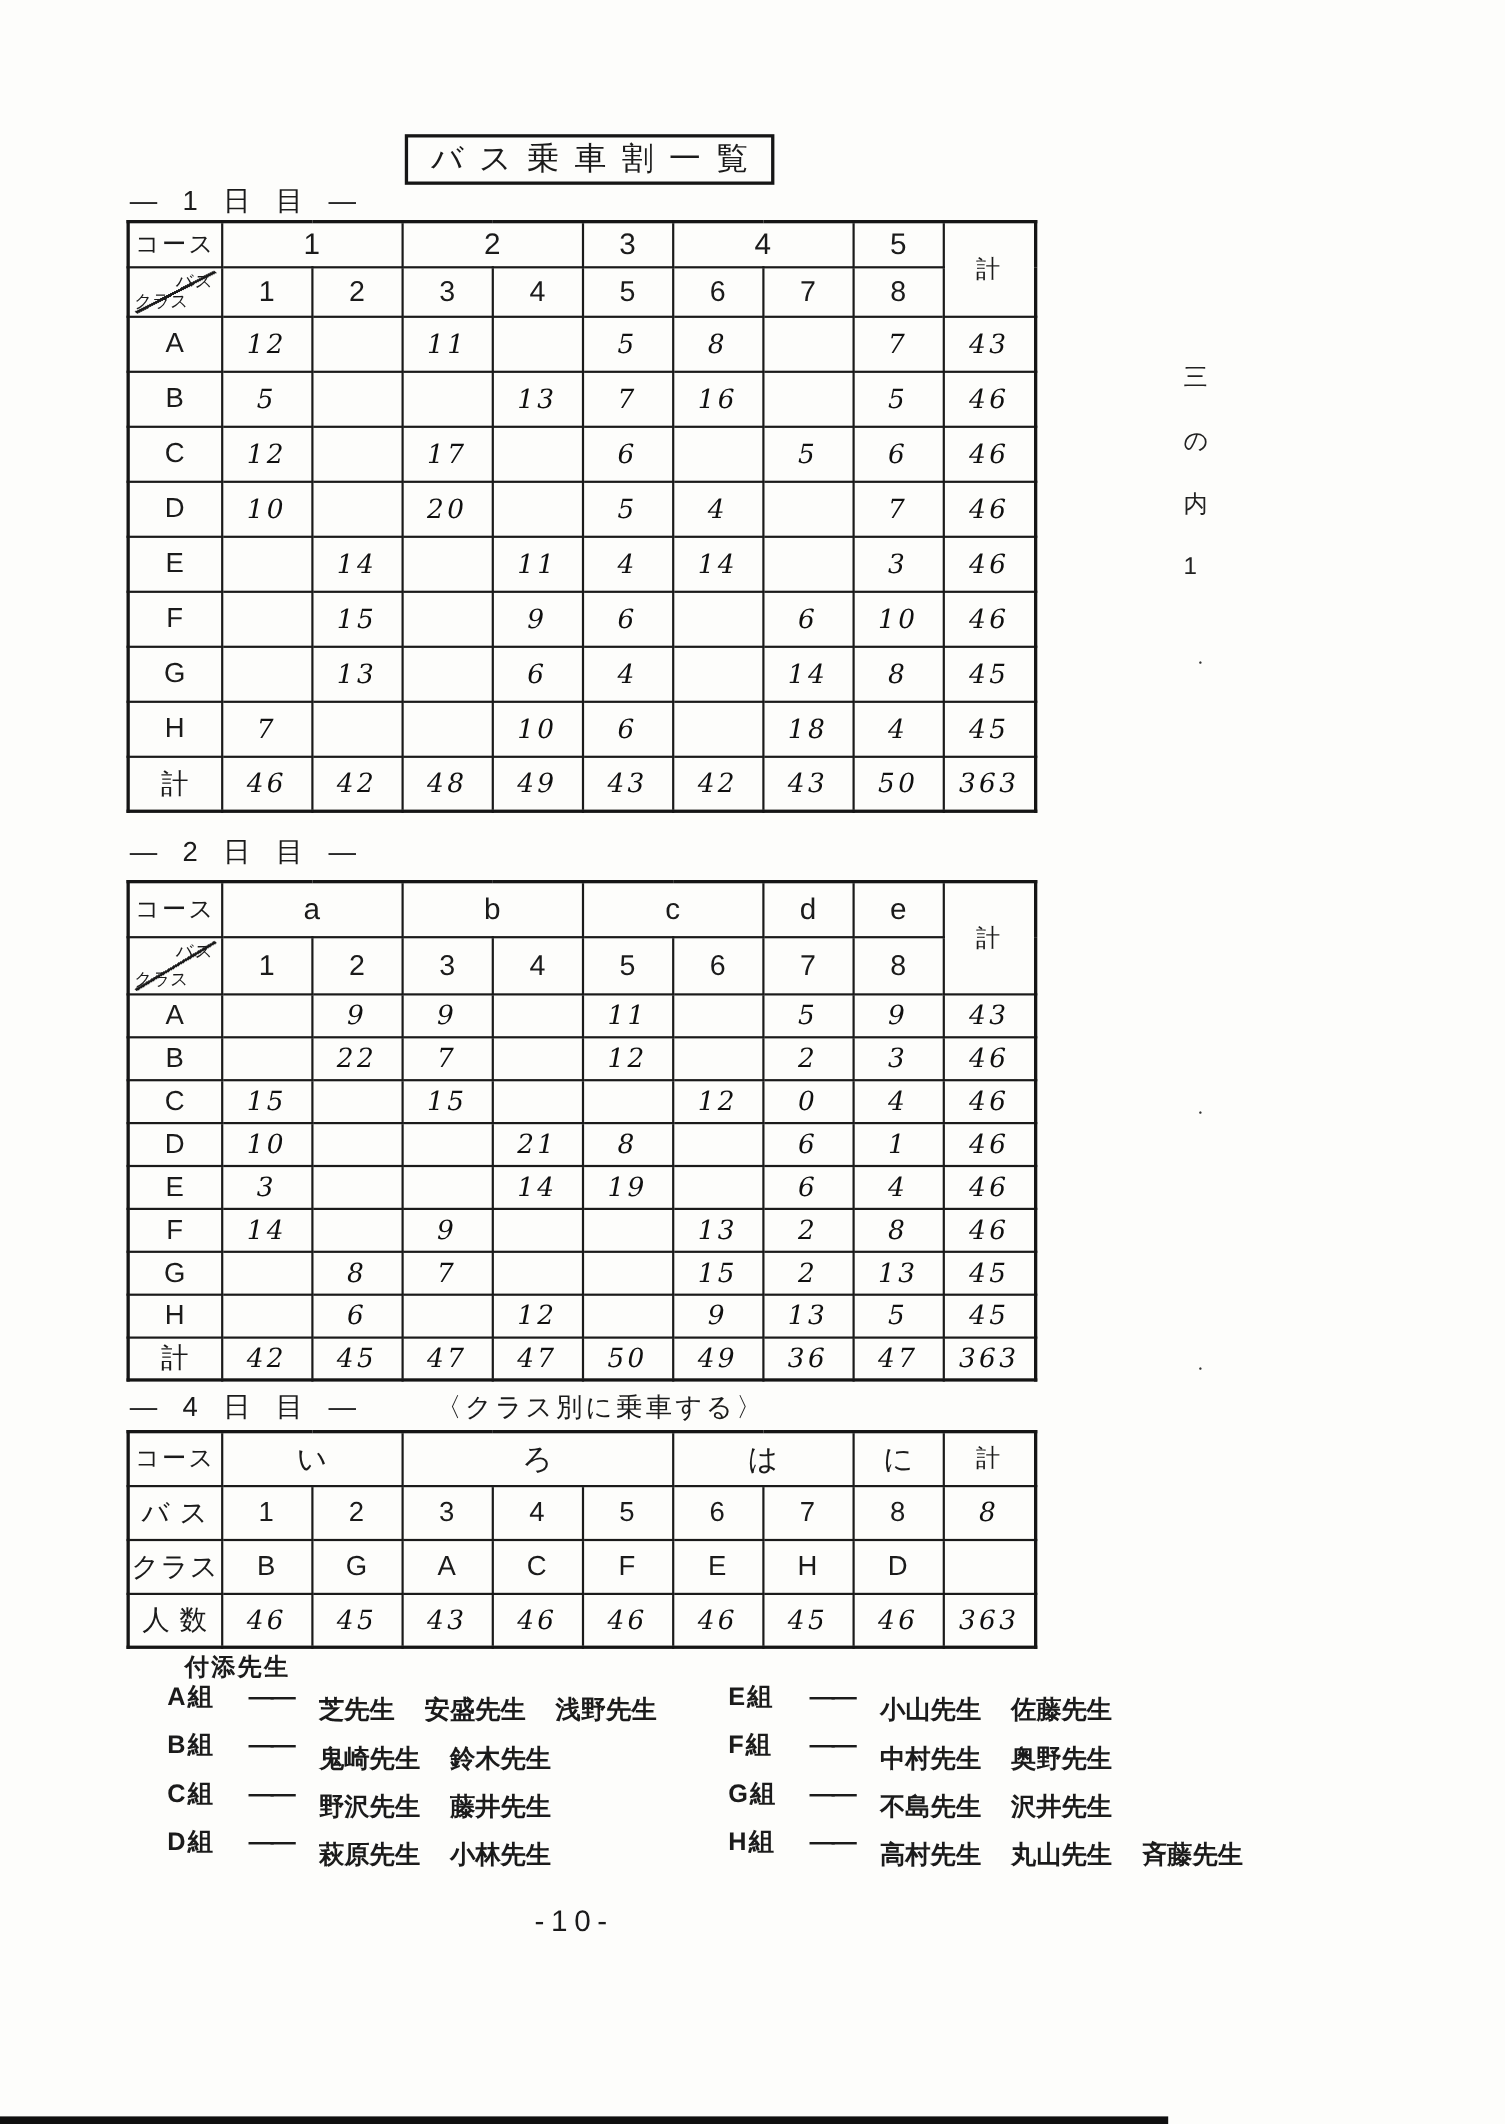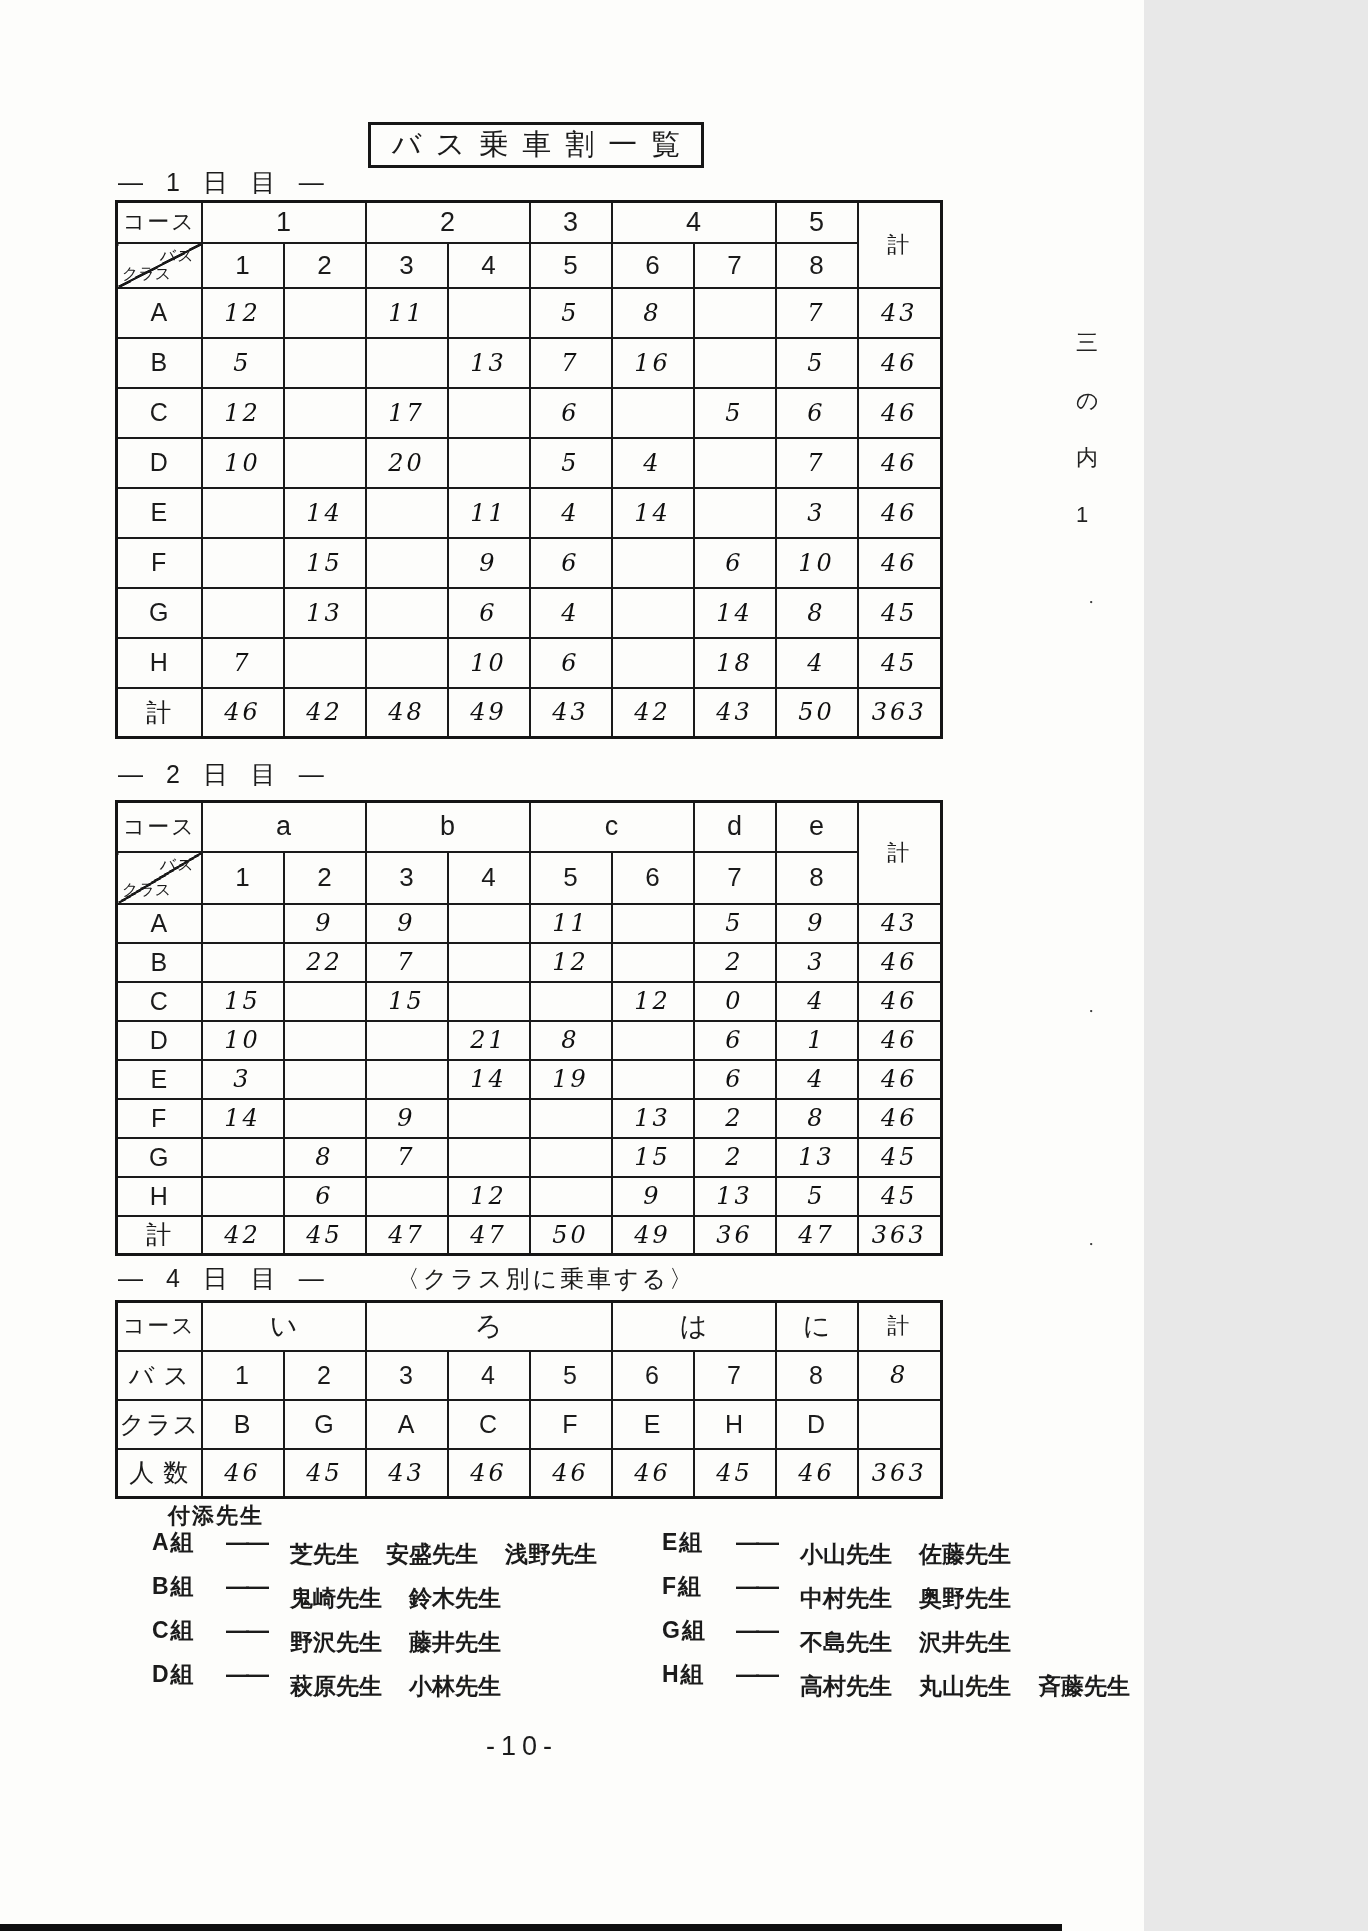--- a/index.html
+++ b/index.html
@@ -1,17 +1,17 @@
 <!DOCTYPE html>
 <html><head>
 <meta charset="utf-8">
 <style>
   html,body{margin:0;padding:0;background:#e8e8e8;}
   .page{
-    position:relative;width:1144px;height:1931px;background:#fdfdfb;
+    position:relative;width:1368px;height:1931px;background:#fdfdfb;
     font-family:"Liberation Sans",sans-serif;color:#1b1b1b;overflow:hidden;
   }
   
   .title-box{
     position:absolute;left:368px;top:122px;width:336px;height:46px;
     border:3px solid #161616;box-sizing:border-box;
     display:flex;align-items:center;justify-content:center;
     font-size:29px;font-weight:500;letter-spacing:14px;padding-left:14px;
   }
   
@@ -43,20 +43,21 @@
     font-family:"DejaVu Serif",serif;font-style:italic;
     font-size:24px;letter-spacing:3px;color:#101010;
   }
   
   .corner{
     position:relative;
     background:linear-gradient(to bottom right,
       transparent 0 calc(50% - 1.3px),
       #1a1a1a calc(50% - 1.3px) calc(50% + 1.3px),
       transparent calc(50% + 1.3px) 100%);
+    border-radius:17px;
   }
   .ctop{position:absolute;top:2px;right:6px;font-size:16px;letter-spacing:1px;}
   .cbot{position:absolute;bottom:2px;left:4px;font-size:16px;letter-spacing:0;}
   
   .teachers-heading{position:absolute;left:168px;top:1501px;font-size:22px;font-weight:600;letter-spacing:2px;font-family:Liberation Serif, serif;}
   .tcol{position:absolute;top:1526px;display:flex;flex-direction:column;gap:12px;}
   #tcol-left{left:152px;}
   #tcol-right{left:662px;}
   .trow{display:flex;align-items:center;height:32px;font-size:23px;font-weight:600;white-space:nowrap;}
   .tgroup{width:74px;letter-spacing:2px;}

